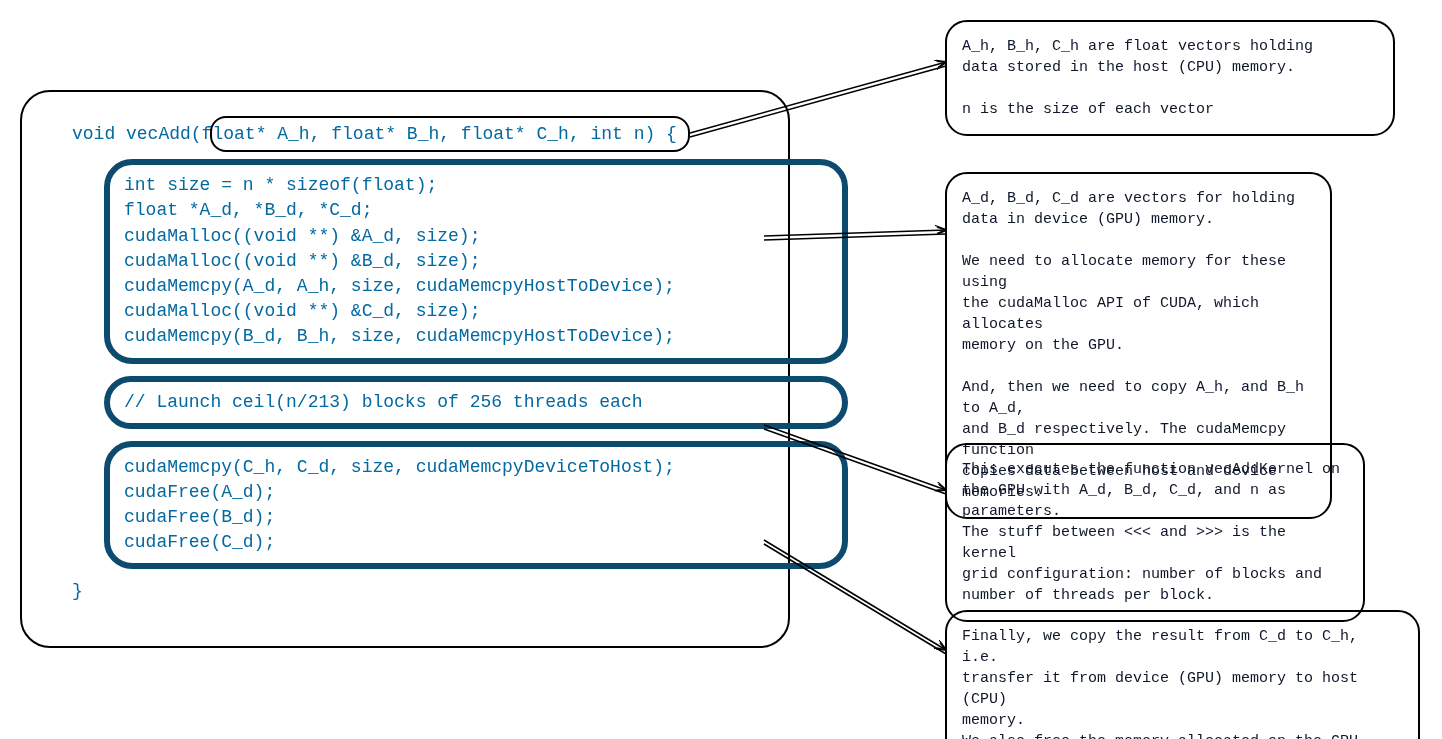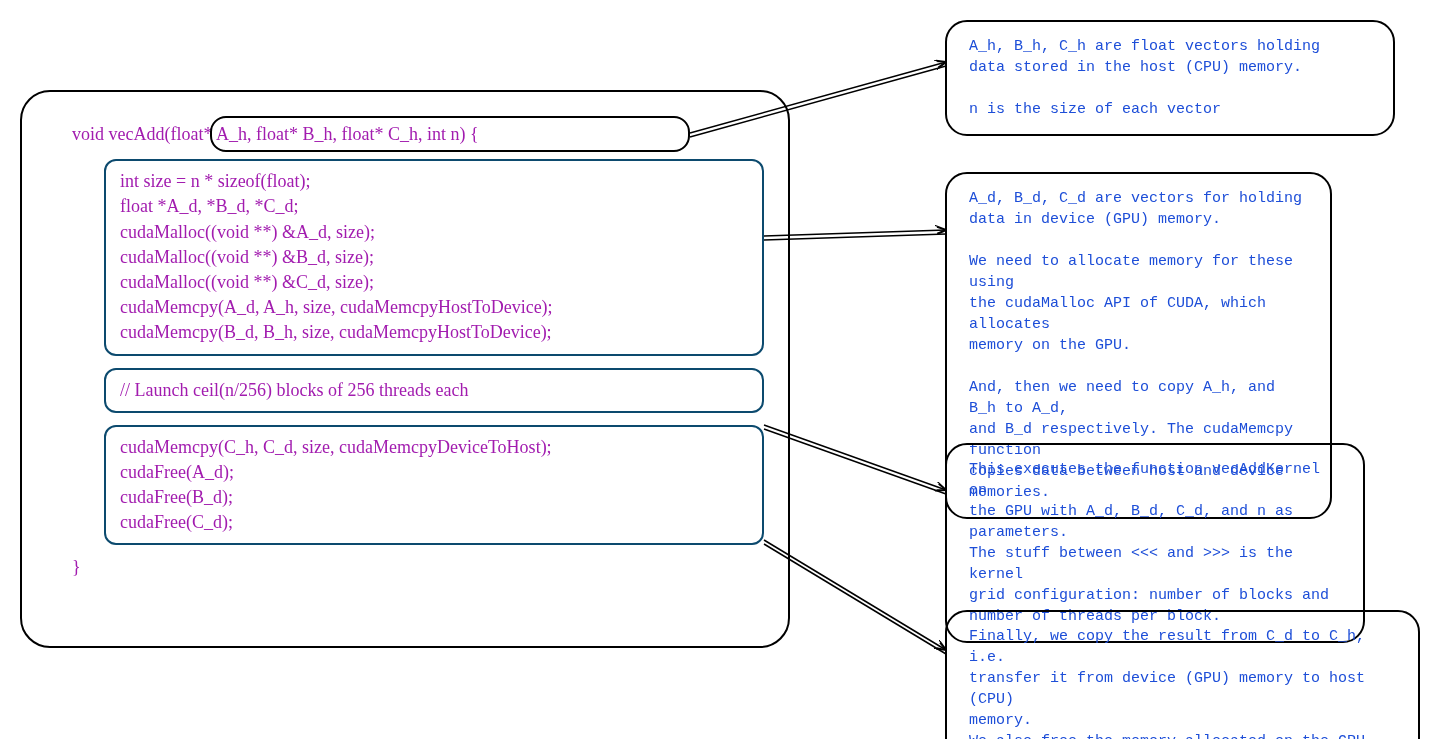--- a/index.html
+++ b/index.html
@@ -19,58 +19,57 @@
     position: absolute;
     left: 20px;
     top: 90px;
     width: 770px;
     height: 558px;
     border: 2px solid #000;
     border-radius: 30px;
     padding: 30px 30px 20px 50px;
   }
   .code-line {
-    color: #a21caf;
+    color: #0369a1;
     font-size: 18px;
     line-height: 1.4;
     white-space: pre;
-    font-family: Liberation Serif, serif;
   }
   .sig-wrap {
     position: relative;
     margin-bottom: 10px;
   }
   .sig-box {
     position: absolute;
     border: 2px solid #000;
     border-radius: 16px;
     top: -6px;
     left: 138px;
     width: 480px;
     height: 36px;
   }
   .block-box {
-    border: 2px solid #0c4a6e;
-    border-radius: 12px;
+    border: 6px solid #0c4a6e;
+    border-radius: 28px;
     padding: 8px 14px;
     margin-left: 32px;
     margin-top: 12px;
     margin-bottom: 10px;
-    width: 660px;
+    width: 744px;
   }
   .annotation {
     position: absolute;
     border: 2px solid #000;
     border-radius: 22px;
-    padding: 14px 22px;
+    padding: 14px 15px;
     font-size: 15px;
     line-height: 1.4;
     white-space: pre-wrap;
     font-family: "Courier New", Courier, monospace;
-    color: #1d4ed8;
+    color: #0f172a;
   }
   .ann1 { left: 945px; top: 20px; width: 450px; }
   .ann2 { left: 945px; top: 172px; width: 387px; }
   .ann3 { left: 945px; top: 443px; width: 420px; }
   .ann4 { left: 945px; top: 610px; width: 475px; }
   svg.arrows {
     position: absolute;
     left: 0;
     top: 0;
     width: 1442px;
@@ -85,27 +84,27 @@
   <div class="sig-wrap">
     <div class="code-line">void vecAdd(float* A_h, float* B_h, float* C_h, int n) {</div>
     <div class="sig-box"></div>
   </div>
 
   <div class="block-box">
     <div class="code-line">int size = n * sizeof(float);</div>
     <div class="code-line">float *A_d, *B_d, *C_d;</div>
     <div class="code-line">cudaMalloc((void **) &amp;A_d, size);</div>
     <div class="code-line">cudaMalloc((void **) &amp;B_d, size);</div>
+    <div class="code-line">cudaMemcpy(A_d, A_h, size, cudaMemcpyHostToDevice);</div>
     <div class="code-line">cudaMalloc((void **) &amp;C_d, size);</div>
-    <div class="code-line">cudaMemcpy(A_d, A_h, size, cudaMemcpyHostToDevice);</div>
     <div class="code-line">cudaMemcpy(B_d, B_h, size, cudaMemcpyHostToDevice);</div>
   </div>
 
   <div class="block-box">
-    <div class="code-line">// Launch ceil(n/256) blocks of 256 threads each</div>
+    <div class="code-line">// Launch ceil(n/213) blocks of 256 threads each</div>
   </div>
 
   <div class="block-box">
     <div class="code-line">cudaMemcpy(C_h, C_d, size, cudaMemcpyDeviceToHost);</div>
     <div class="code-line">cudaFree(A_d);</div>
     <div class="code-line">cudaFree(B_d);</div>
     <div class="code-line">cudaFree(C_d);</div>
   </div>
 
   <div class="code-line">}</div>

